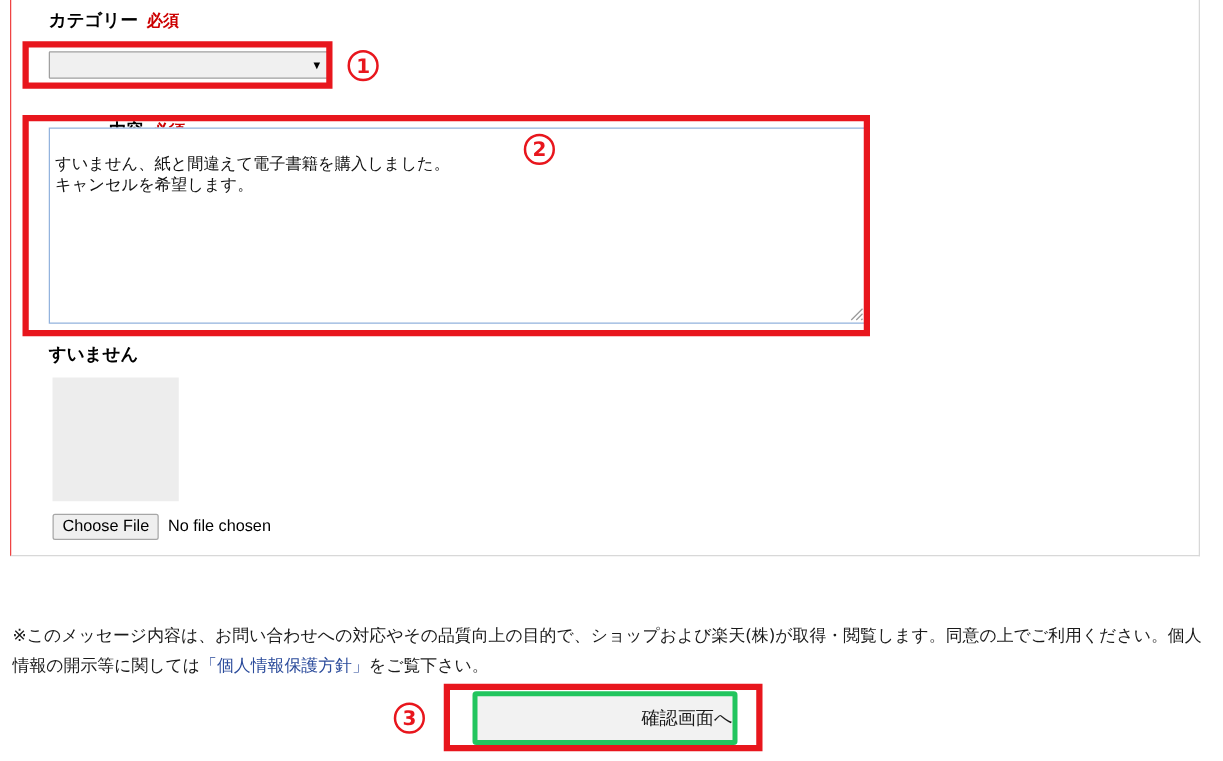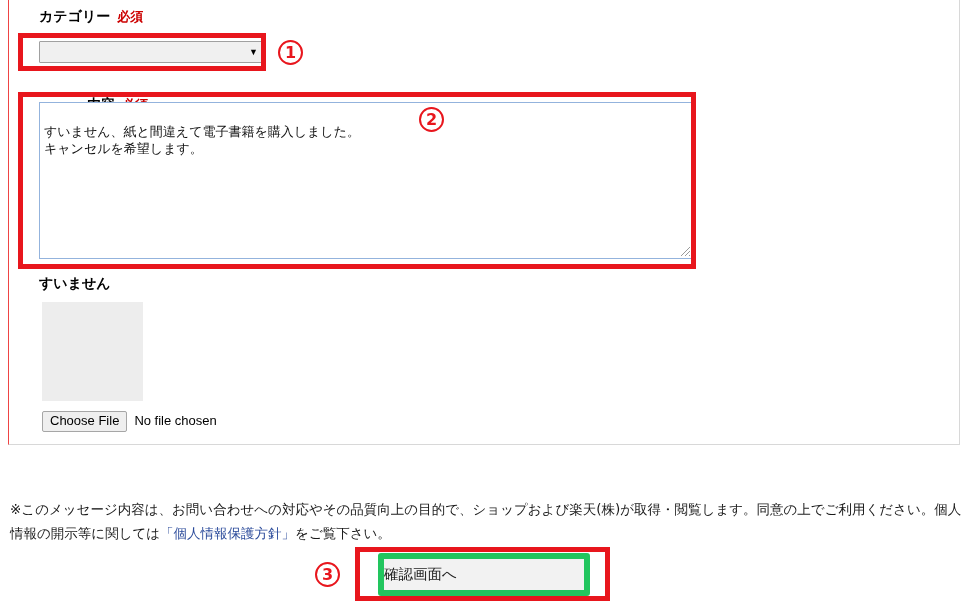--- a/index.html
+++ b/index.html
@@ -167,28 +167,28 @@
 
   
   #submit-button {
     position: absolute;
     left: 378px;
     top: 553px;
     width: 212px;
     height: 43px;
     box-sizing: border-box;
     background: #f2f2f2;
-    border: 6px solid #22c55e;
+    border: 4px solid #22c55e;
     border-radius: 3px;
     font-family: "DejaVu Sans", "Liberation Sans", sans-serif;
     font-size: 14.5px;
     color: #1a1a1a;
     display: flex;
     align-items: center;
-    justify-content: flex-start;
+    justify-content: flex-end;
   }
 
   
   .anno-box {
     position: absolute;
     border: 5px solid #e8161d;
     box-sizing: border-box;
     pointer-events: none;
   }
   #anno-box-1 { left: 18px; top: 33px; width: 248px; height: 38px; }

